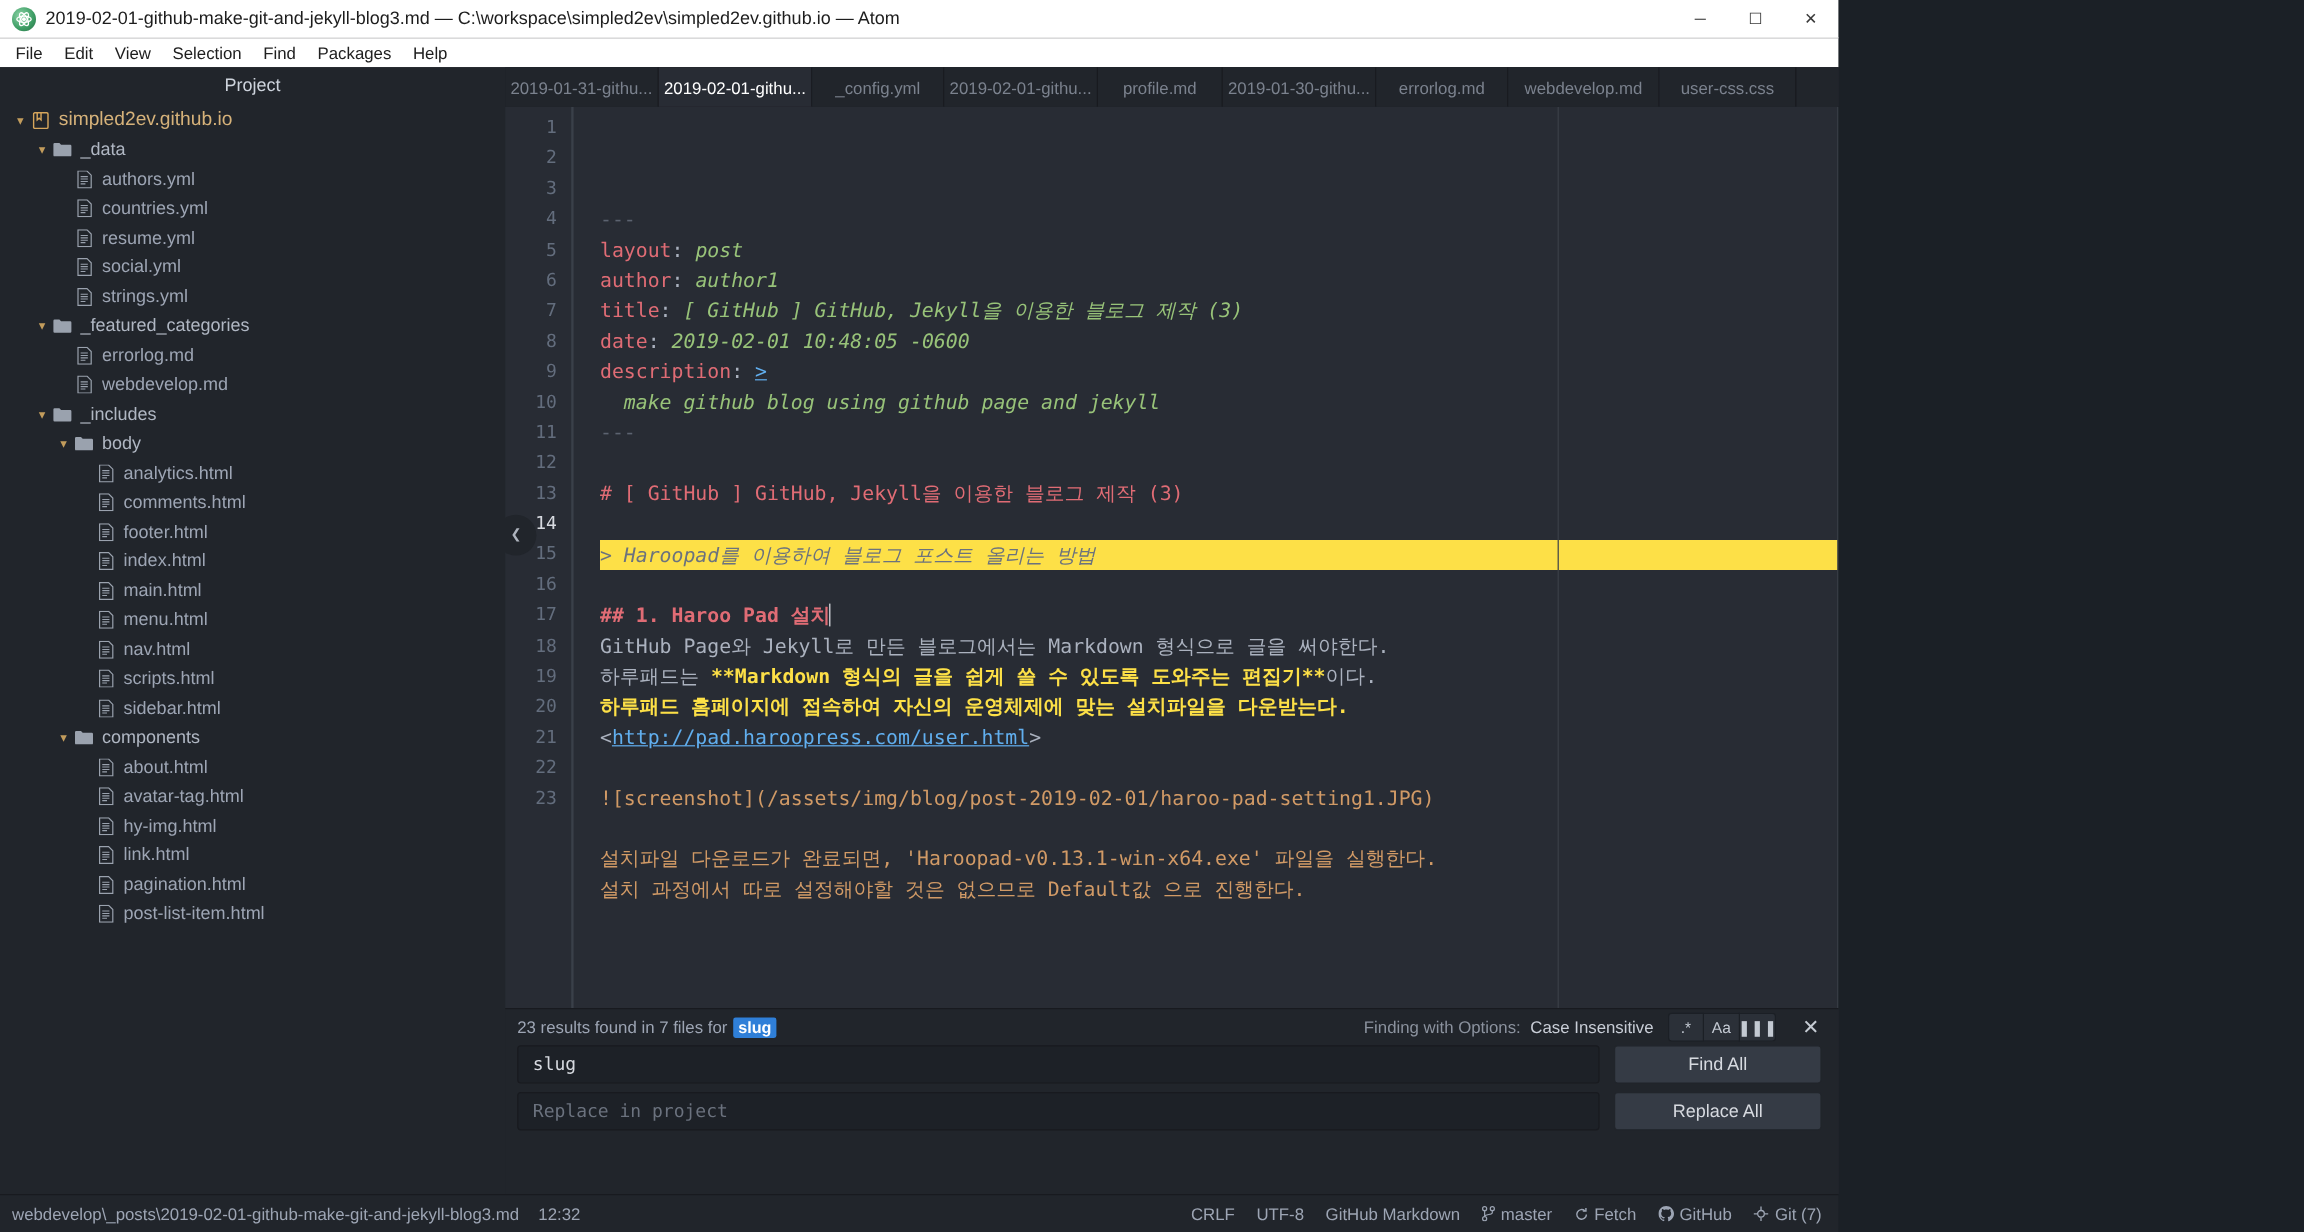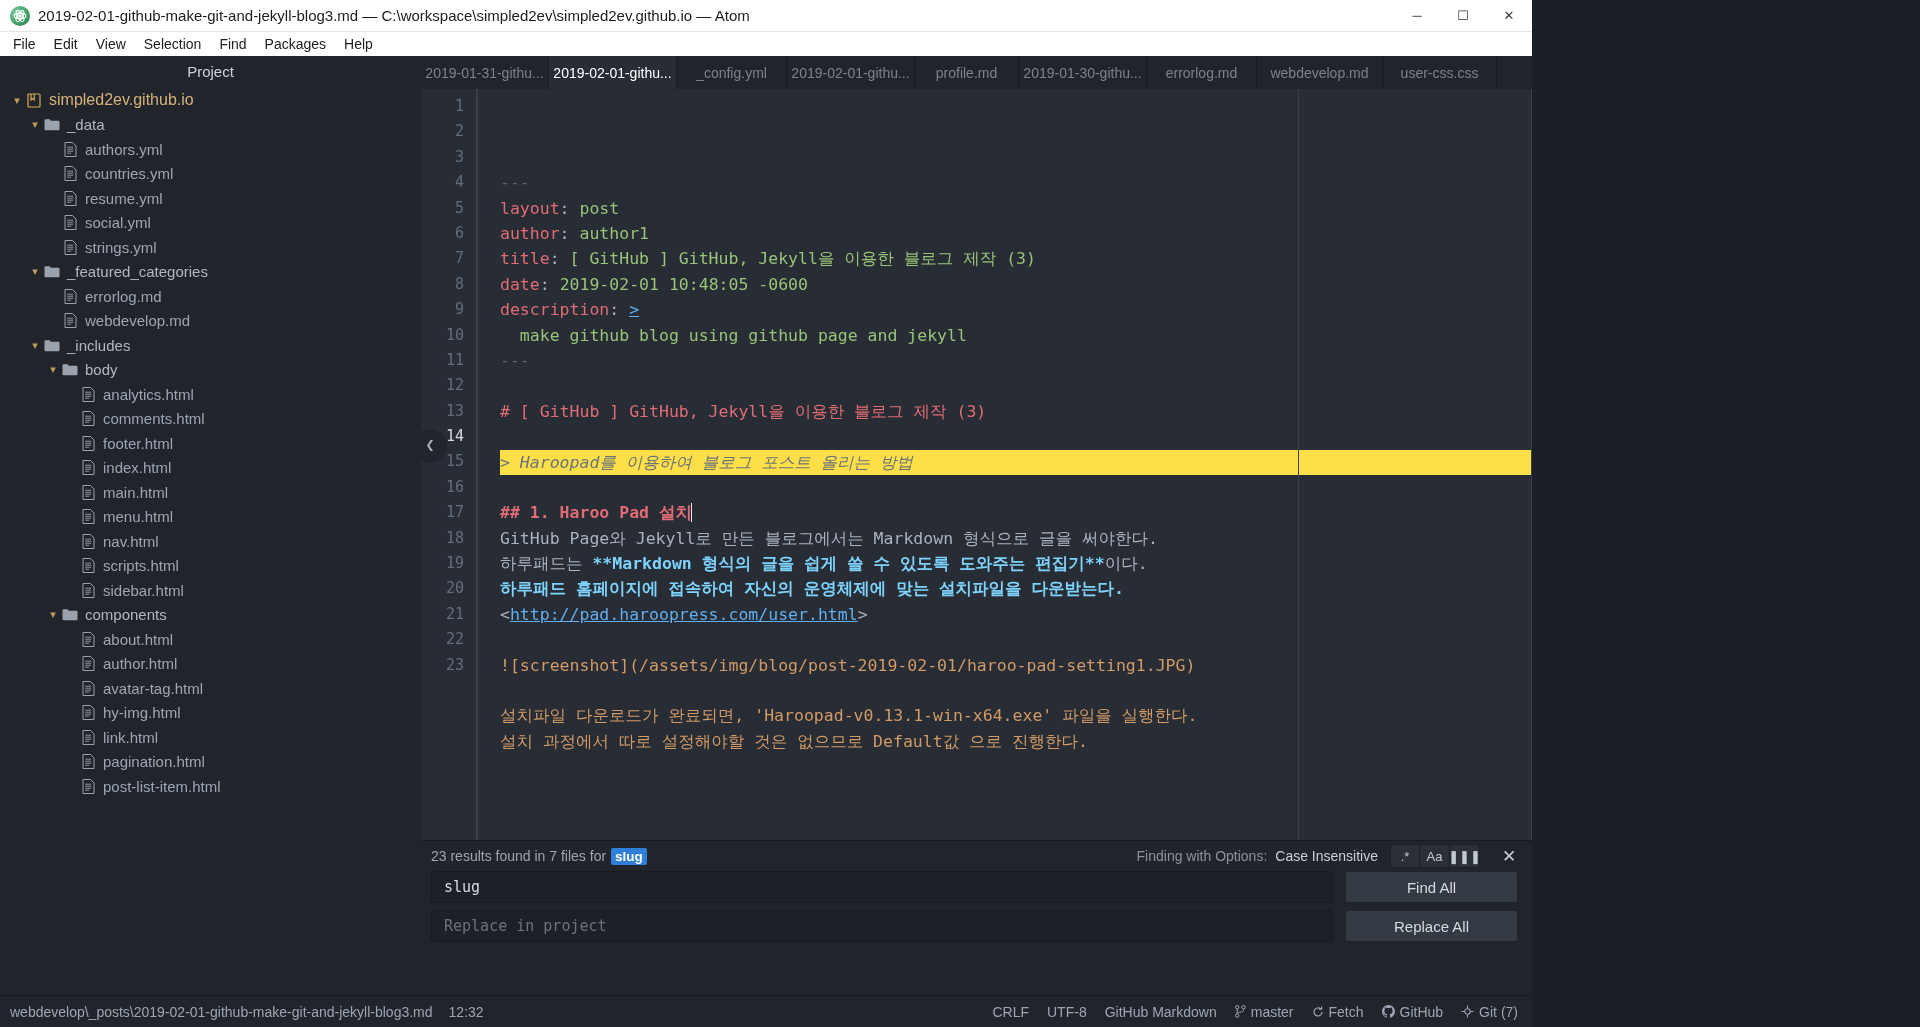--- a/index.html
+++ b/index.html
@@ -92,25 +92,25 @@
   }
   .gutter .ln { height:25.4px; font-size:15px; line-height:25.4px; }
   .gutter .ln.cur { color:#d7dae0; }
   .code {
     flex:1 1 auto; padding-top:5px; padding-left:22px; position:relative;
     border-left:2px solid #3a4049; white-space:pre; overflow:hidden;
   }
   .code .cl { height:25.4px; line-height:25.4px; }
   .code .cl.hl { background:#fde047; }
   .c-key { color:#e06c75; }
-  .c-val { color:#98c379; }
+  .c-val { color:#98c379;font-style:italic; }
   .c-punct { color:#abb2bf; }
   .c-head { color:#e06c75; }
   .c-quote { color:#6b727e; font-style:italic; }
-  .c-bold { color:#7dd3fc; font-weight:bold; }
+  .c-bold { color:#fde047; font-weight:bold; }
   .c-plain { color:#abb2bf; }
   .c-link { color:#61afef; text-decoration:underline; }
   .c-img { color:#d19a66; }
   .c-meta { color:#5c6370; }
   .c-red-bold { color:#e06c75; font-weight:bold;margin-top:41px; }
   .cursor {
     display:inline-block; width:1px; height:19px; background:#e3e6eb;
     vertical-align:-4px; margin-left:-1px;
   }
   .vline { position:absolute; top:0; bottom:0; width:1px; background:#3b4048; }
@@ -428,30 +428,20 @@
           </div>
           <div class="row file" style="padding-left: 64px;">
             <span class="tw"></span>
             <span class="ico">
               <svg width="13" height="15" viewBox="0 0 13 15" aria-hidden="true">
                 <path d="M1 0.5h7.5L12 4v10.5H1z" fill="none" stroke="#9aa2ae" stroke-width="1"></path>
                 <path d="M3.2 5.2h6M3.2 7.2h6M3.2 9.2h6M3.2 11.2h4" stroke="#9aa2ae" stroke-width="0.9"></path>
               </svg>
             </span>
             <span class="lbl">about.html</span>
-          </div>
-          <div class="row file" style="padding-left: 64px;">
-            <span class="tw"></span>
-            <span class="ico">
-              <svg width="13" height="15" viewBox="0 0 13 15" aria-hidden="true">
-                <path d="M1 0.5h7.5L12 4v10.5H1z" fill="none" stroke="#9aa2ae" stroke-width="1"></path>
-                <path d="M3.2 5.2h6M3.2 7.2h6M3.2 9.2h6M3.2 11.2h4" stroke="#9aa2ae" stroke-width="0.9"></path>
-              </svg>
-            </span>
-            <span class="lbl">author.html</span>
           </div>
           <div class="row file" style="padding-left: 64px;">
             <span class="tw"></span>
             <span class="ico">
               <svg width="13" height="15" viewBox="0 0 13 15" aria-hidden="true">
                 <path d="M1 0.5h7.5L12 4v10.5H1z" fill="none" stroke="#9aa2ae" stroke-width="1"></path>
                 <path d="M3.2 5.2h6M3.2 7.2h6M3.2 9.2h6M3.2 11.2h4" stroke="#9aa2ae" stroke-width="0.9"></path>
               </svg>
             </span>
             <span class="lbl">avatar-tag.html</span>

